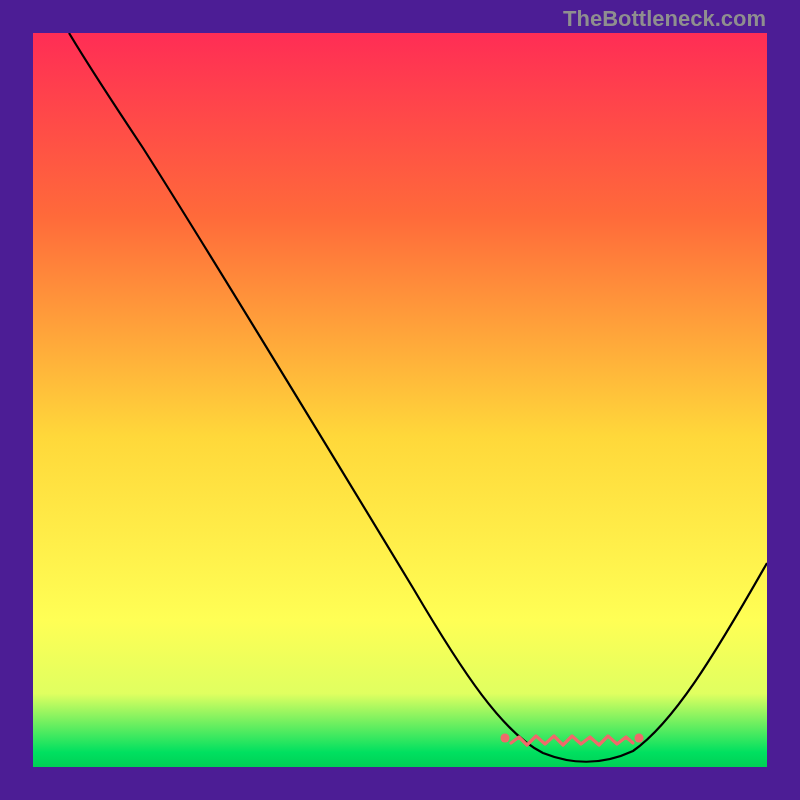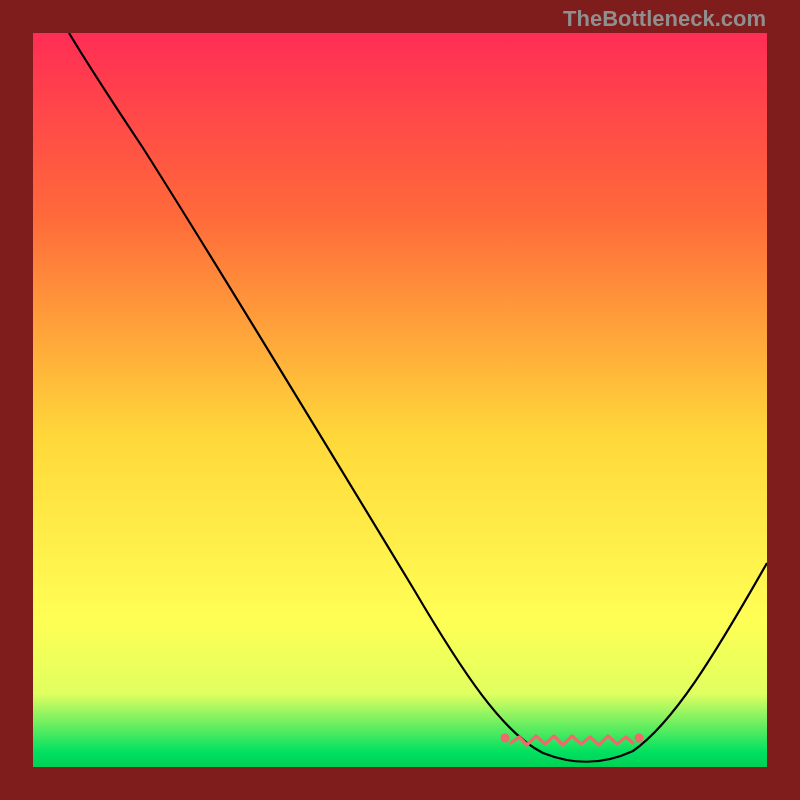--- a/index.html
+++ b/index.html
@@ -1,17 +1,17 @@
 <!DOCTYPE html>
 <html><head>
 <meta charset="utf-8">
 <style>
   * { margin: 0; padding: 0; box-sizing: border-box; }
   html, body { width: 800px; height: 800px; overflow: hidden; background: #000; }
-  .frame { width: 800px; height: 800px; background: #7f1d1d; position: relative; }
+  .frame { width: 800px; height: 800px; background: #4c1d95; position: relative; }
 
   .plot-area {
     position: absolute;
     left: 33px;
     top: 33px;
     width: 734px;
     height: 734px;
     background: linear-gradient(
       to bottom,
       #ff2d55 0%,

